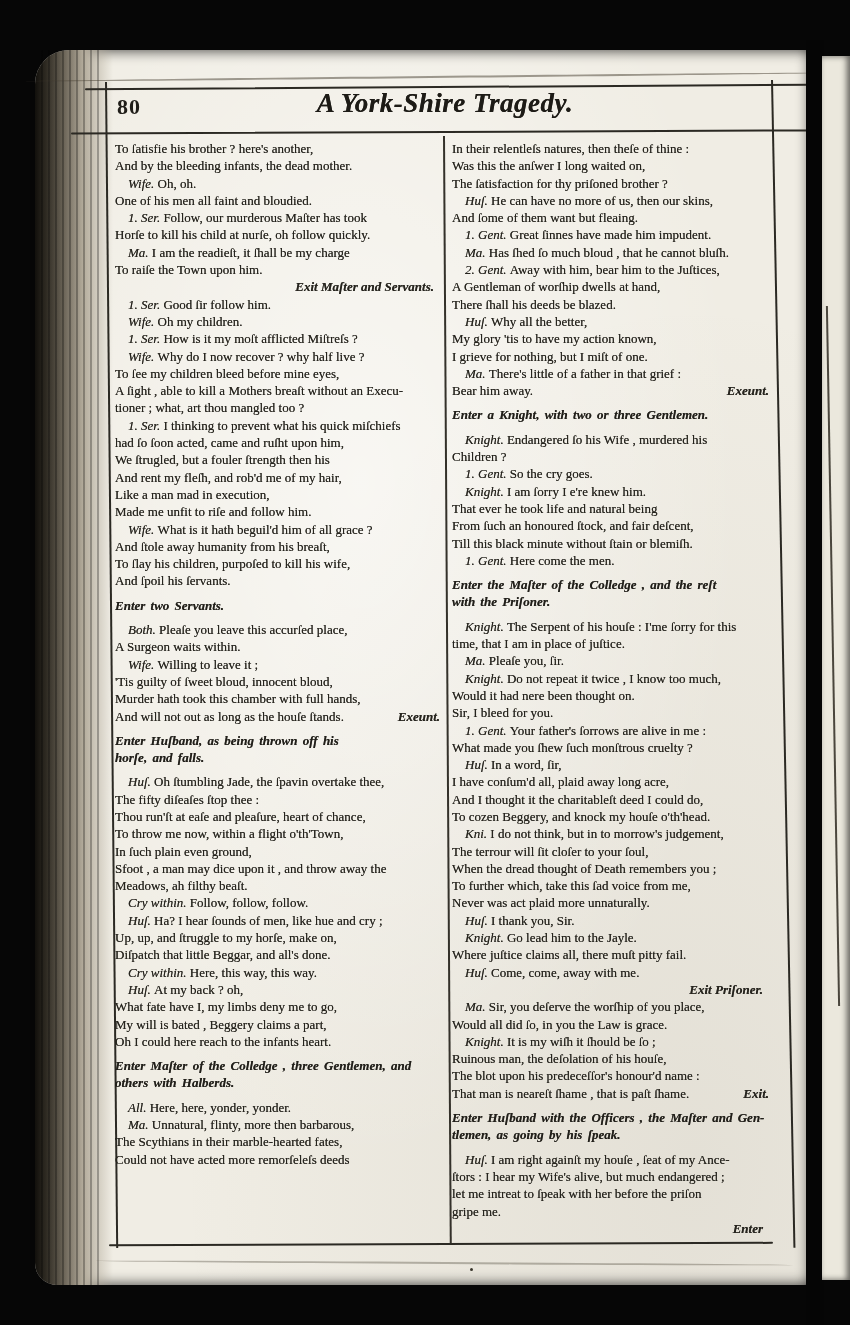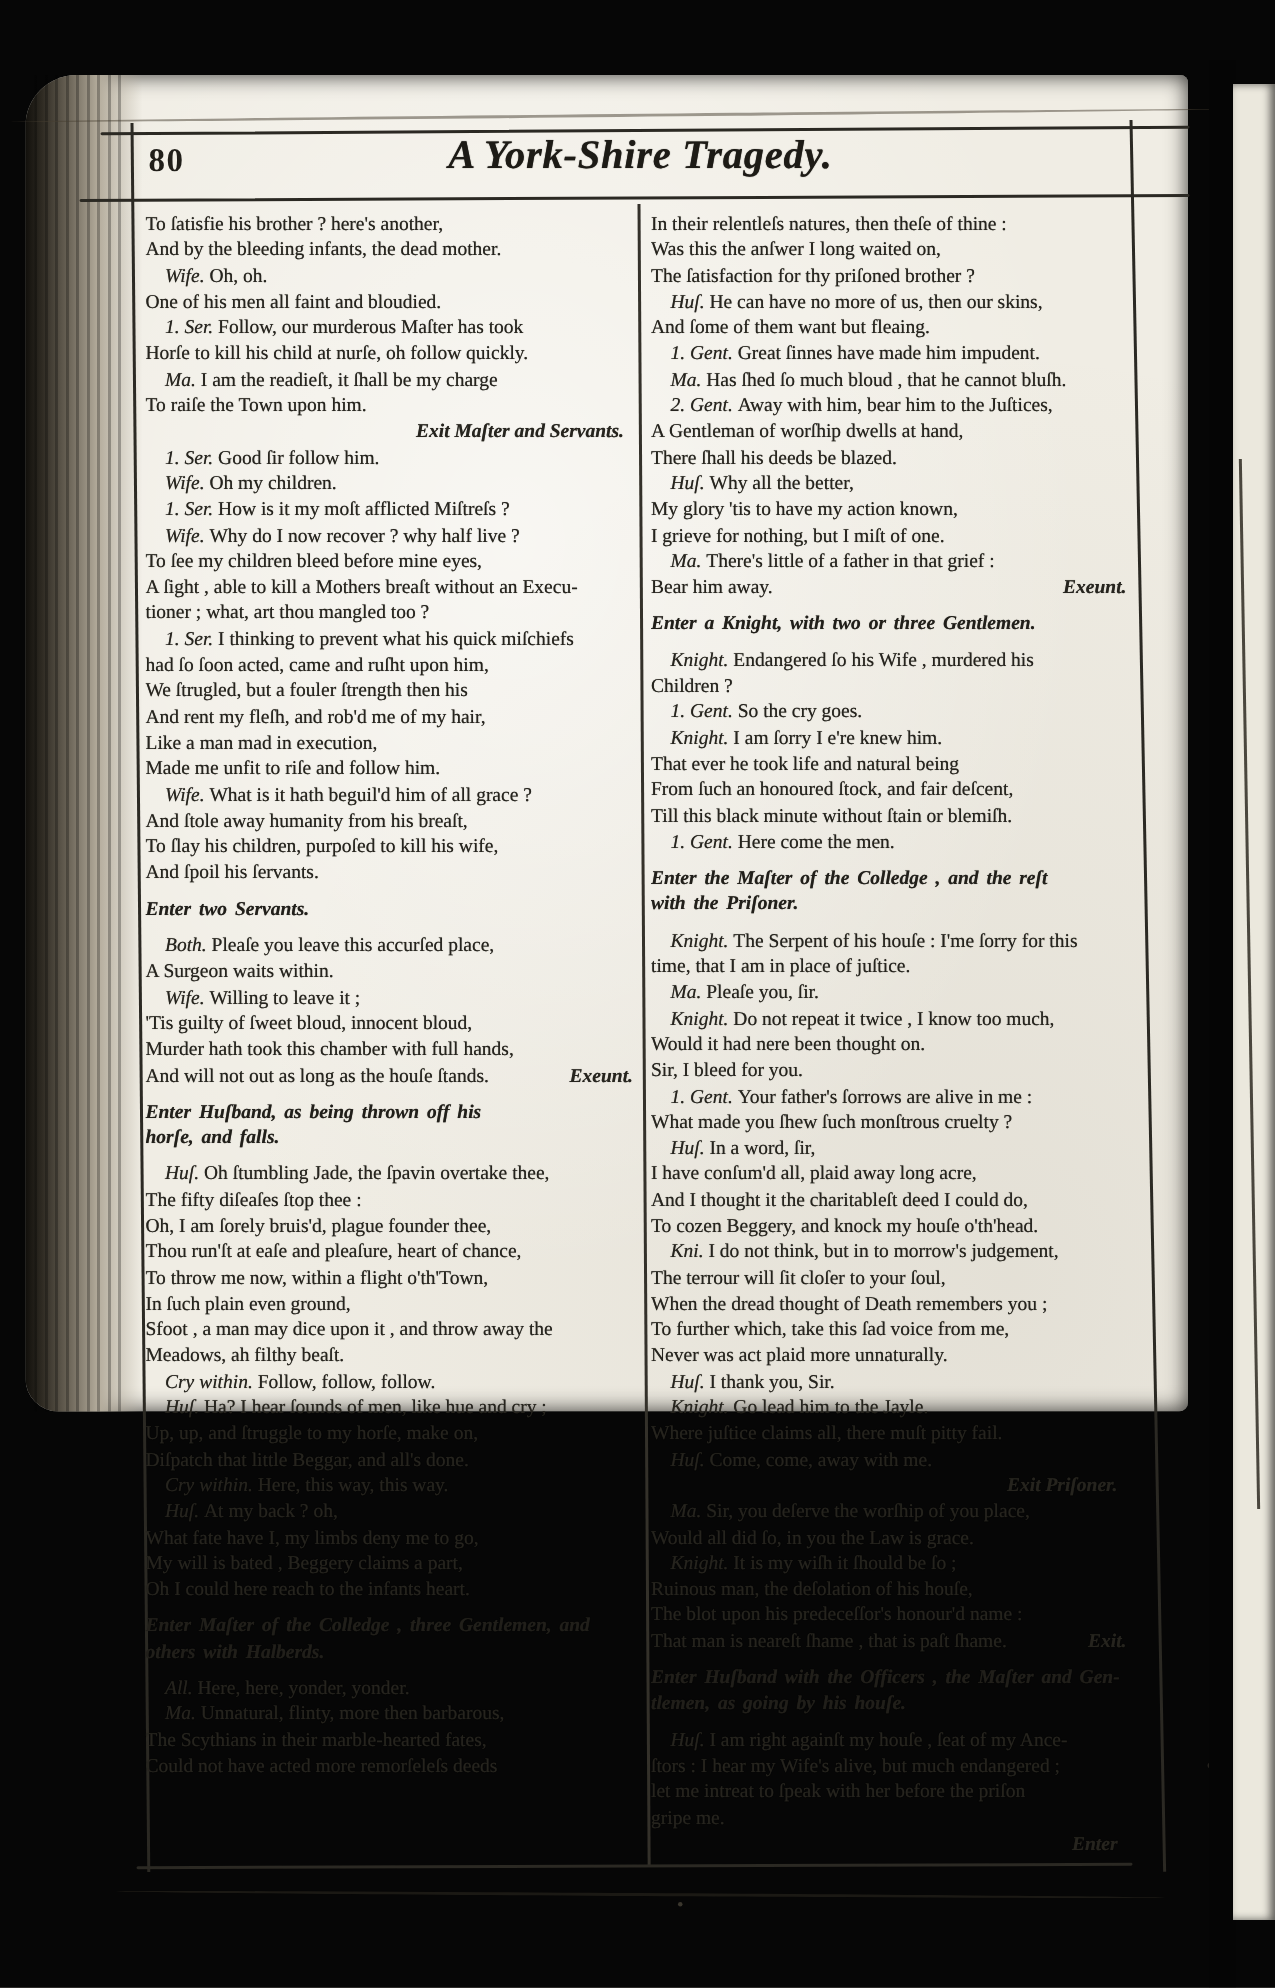--- a/index.html
+++ b/index.html
@@ -1,19 +1,19 @@
 <!DOCTYPE html>
 <html><head>
 <meta charset="utf-8">
 <style>
   html,body{margin:0;padding:0;background:#000;}
   #canvas{position:relative;width:850px;height:1325px;background:#060606;overflow:hidden;
           font-family:"Liberation Serif","DejaVu Serif",serif;}
   
-  #book-page{position:absolute;left:17px;top:50px;width:775px;height:891px;
+  #book-page{position:absolute;left:35px;top:50px;width:775px;height:1235px;
     background:#f0ede4;
     background-image:radial-gradient(ellipse at 42% 35%, rgba(255,255,255,.55), rgba(0,0,0,0) 60%),
                      radial-gradient(ellipse at 85% 90%, rgba(120,110,90,.10), rgba(0,0,0,0) 55%);
     border-radius:34px 5px 6px 22px;
     box-shadow:0 0 14px rgba(0,0,0,.8) inset;}
   
   #spine-edge{position:absolute;left:0;top:0;bottom:0;width:78px;border-radius:34px 0 0 22px;
     background:linear-gradient(90deg,#12100c 0%,#2e2a22 14%,#6e675a 38%,#b4ac9c 62%,rgba(240,237,228,0) 100%);}
   #spine-streaks{position:absolute;left:6px;top:0;bottom:0;width:58px;opacity:.5;
     background:repeating-linear-gradient(90deg,rgba(0,0,0,.55) 0 2px,rgba(0,0,0,0) 2px 7px);}
@@ -109,21 +109,20 @@
         <div class="line speech"><span class="sp">Wife. </span>Willing to leave it ;</div>
         <div class="line">'Tis guilty of ſweet bloud, innocent bloud,</div>
         <div class="line">Murder hath took this chamber with full hands,</div>
         <div class="line"><span class="exit">Exeunt.</span>And will not out as long as the houſe ſtands.</div>
         <div class="stage">
           <div>Enter Huſband, as being thrown off his</div>
           <div>horſe, and falls.</div>
         </div>
         <div class="line speech"><span class="sp">Huſ. </span>Oh ſtumbling Jade, the ſpavin overtake thee,</div>
         <div class="line">The fifty diſeaſes ſtop thee :</div>
-        <div class="line">Oh, I am ſorely bruis'd, plague founder thee,</div>
         <div class="line">Thou run'ſt at eaſe and pleaſure, heart of chance,</div>
         <div class="line">To throw me now, within a flight o'th'Town,</div>
         <div class="line">In ſuch plain even ground,</div>
         <div class="line">Sfoot , a man may dice upon it , and throw away the</div>
         <div class="line">Meadows, ah filthy beaſt.</div>
         <div class="line speech"><span class="sp">Cry within. </span>Follow, follow, follow.</div>
         <div class="line speech"><span class="sp">Huſ. </span>Ha? I hear ſounds of men, like hue and cry ;</div>
         <div class="line">Up, up, and ſtruggle to my horſe, make on,</div>
         <div class="line">Diſpatch that little Beggar, and all's done.</div>
         <div class="line speech"><span class="sp">Cry within. </span>Here, this way, this way.</div>
@@ -194,21 +193,21 @@
         <div class="line speech"><span class="sp">Huſ. </span>Come, come, away with me.</div>
         <div class="line exit-line"><span class="exit">Exit Priſoner.</span></div>
         <div class="line speech"><span class="sp">Ma. </span>Sir, you deſerve the worſhip of you place,</div>
         <div class="line">Would all did ſo, in you the Law is grace.</div>
         <div class="line speech"><span class="sp">Knight. </span>It is my wiſh it ſhould be ſo ;</div>
         <div class="line">Ruinous man, the deſolation of his houſe,</div>
         <div class="line">The blot upon his predeceſſor's honour'd name :</div>
         <div class="line"><span class="exit">Exit.</span>That man is neareſt ſhame , that is paſt ſhame.</div>
         <div class="stage">
           <div>Enter Huſband with the Officers , the Maſter and Gen-</div>
-          <div>tlemen, as going by his houſe.</div>
+          <div>tlemen, as going by his ſpeak.</div>
         </div>
         <div class="line speech"><span class="sp">Huſ. </span>I am right againſt my houſe , ſeat of my Ance-</div>
         <div class="line">ſtors :  I hear my Wife's alive, but much endangered ;</div>
         <div class="line">let me intreat to ſpeak with her before the priſon</div>
         <div class="line">gripe me.</div>
         <div class="line exit-line"><span class="exit">Enter</span></div>
       </div>
 
     <div class="speck" style="left:435px;top:1218px;width:3px;height:3px;"></div>
     <div class="speck" style="left:788px;top:1125px;width:5px;height:4px;opacity:.6;"></div>

